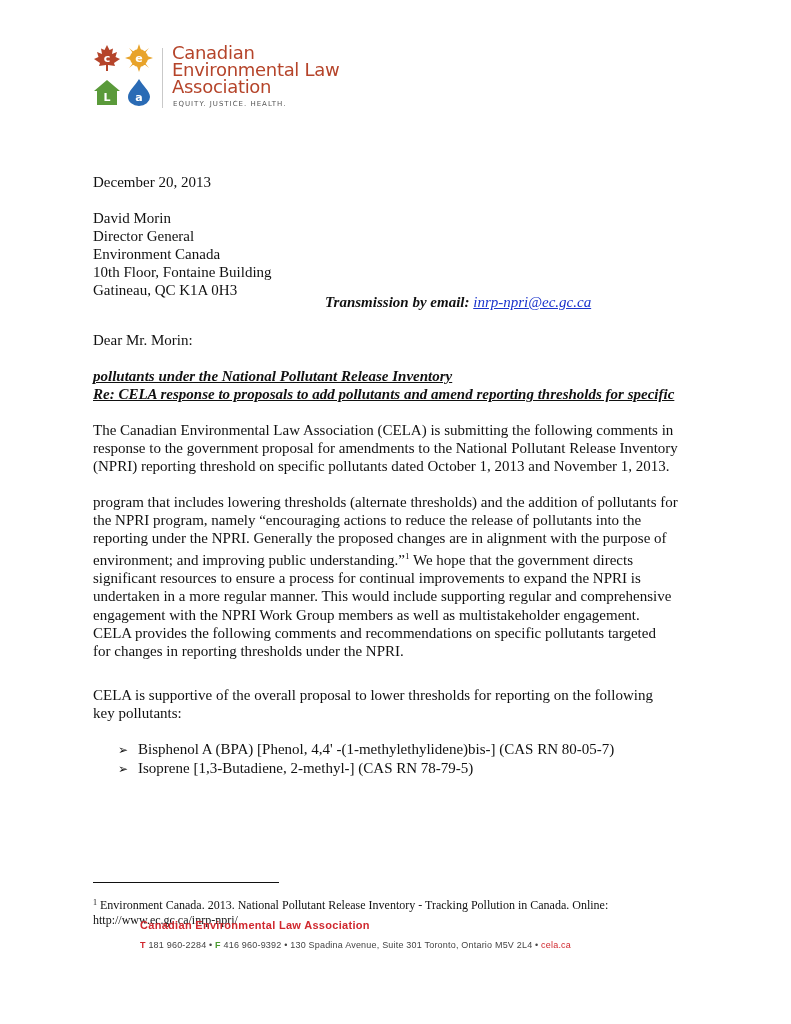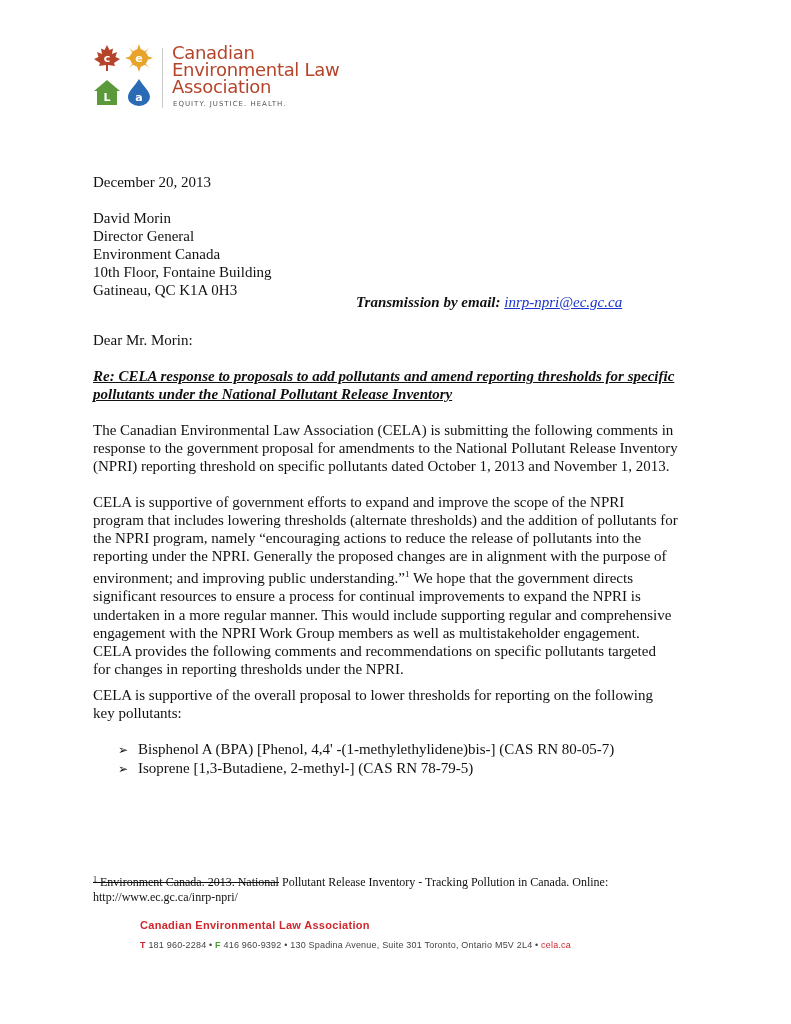--- a/index.html
+++ b/index.html
@@ -18,31 +18,31 @@
     .logo-icon.a { left: 32px; top: 34px; }
     .logo-divider { position: absolute; left: 69px; top: 4px; width: 1px; height: 60px; background: #c9c9c9; }
     .logo-text { position: absolute; left: 79px; top: 0px; color: #b5442a; font-size: 18px; line-height: 17px; font-family: "DejaVu Sans", "Liberation Sans", sans-serif; letter-spacing: -0.3px; }
     .logo-tagline { position: absolute; left: 80px; top: 56px; font-size: 7px; letter-spacing: 1px; color: #555; font-family: "DejaVu Sans", "Liberation Sans", sans-serif; white-space: nowrap; }
 
     .text { position: absolute; left: 93px; font-size: 15px; line-height: 18px; white-space: nowrap; }
     .block { position: absolute; left: 93px; width: 620px; font-size: 15px; line-height: 18.1px; }
     .block .line { white-space: nowrap; display: block; }
 
     .transmission { position: absolute; left: 325px; top: 293px; font-size: 15px; line-height: 18px; white-space: nowrap; }
-    .transmission .lbl { font-weight: bold; font-style: italic; margin-left: 31px; }
+    .transmission .lbl { font-weight: bold; font-style: italic; }
     .transmission a { color: #1a33cc; text-decoration: underline; font-style: italic; }
 
     .re { font-weight: bold; font-style: italic; text-decoration: underline; }
 
     .bullets { position: absolute; left: 118px; top: 740px; font-size: 15px; line-height: 18px; }
     .bullet { white-space: nowrap; display: block; }
     .bullet .arrow { display: inline-block; width: 20px; font-size: 12px; }
 
     .fn-rule { position: absolute; left: 93px; top: 882px; width: 186px; height: 1px; background: #111; }
-    .footnote { position: absolute; left: 93px; top: 872px; font-size: 12px; line-height: 15px; white-space: nowrap; }
+    .footnote { position: absolute; left: 93px; top: 895px; font-size: 12px; line-height: 15px; white-space: nowrap; }
     .footnote sup { font-size: 8px; vertical-align: 4px; }
 
     .footer-org { position: absolute; left: 140px; top: 919px; font-size: 11px; font-weight: bold; color: #d0282e; white-space: nowrap; letter-spacing: 0.3px; }
     .footer-contact { position: absolute; left: 140px; top: 940px; font-size: 9px; color: #444; white-space: nowrap; letter-spacing: 0.2px; }
     .footer-contact .t { color: #d0282e; font-weight: bold; }
     .footer-contact .f { color: #4a9a2f; font-weight: bold; }
     .footer-contact .web { color: #d0282e; }
   </style>
 </head>
 <body>
@@ -102,32 +102,31 @@
   </div>
 
   <div class="transmission serif">
     <span class="lbl">Transmission by email:</span>
     <a href="#">inrp-npri@ec.gc.ca</a>
   </div>
 
   <div class="text serif" style="top:331px;">Dear Mr. Morin:</div>
 
   <div class="block serif re" style="top:367px;">
+    <span class="line">pollutants under the National Pollutant Release Inventory</span>
     <span class="line">Re: CELA response to proposals to add pollutants and amend reporting thresholds for specific</span>
-    <span class="line">pollutants under the National Pollutant Release Inventory</span>
   </div>
 
   <div class="block serif" style="top:421px;">
     <span class="line">The Canadian Environmental Law Association (CELA) is submitting the following comments in</span>
     <span class="line">response to the government proposal for amendments to the National Pollutant Release Inventory</span>
     <span class="line">(NPRI) reporting threshold on specific pollutants dated October 1, 2013 and November 1, 2013.</span>
   </div>
 
   <div class="block serif" style="top:493px;">
-    <span class="line">CELA is supportive of government efforts to expand and improve the scope of the NPRI</span>
     <span class="line">program that includes lowering thresholds (alternate thresholds) and the addition of pollutants for</span>
     <span class="line">the NPRI program, namely “encouraging actions to reduce the release of pollutants into the</span>
     <span class="line">reporting under the NPRI. Generally the proposed changes are in alignment with the purpose of</span>
     <span class="line"><span>environment; and improving public understanding.”</span><sup style="font-size:9px;">1</sup><span> We hope that the government directs</span></span>
     <span class="line">significant resources to ensure a process for continual improvements to expand the NPRI is</span>
     <span class="line">undertaken in a more regular manner. This would include supporting regular and comprehensive</span>
     <span class="line">engagement with the NPRI Work Group members as well as multistakeholder engagement.</span>
     <span class="line">CELA provides the following comments and recommendations on specific pollutants targeted</span>
     <span class="line">for changes in reporting thresholds under the NPRI.</span>
   </div>

